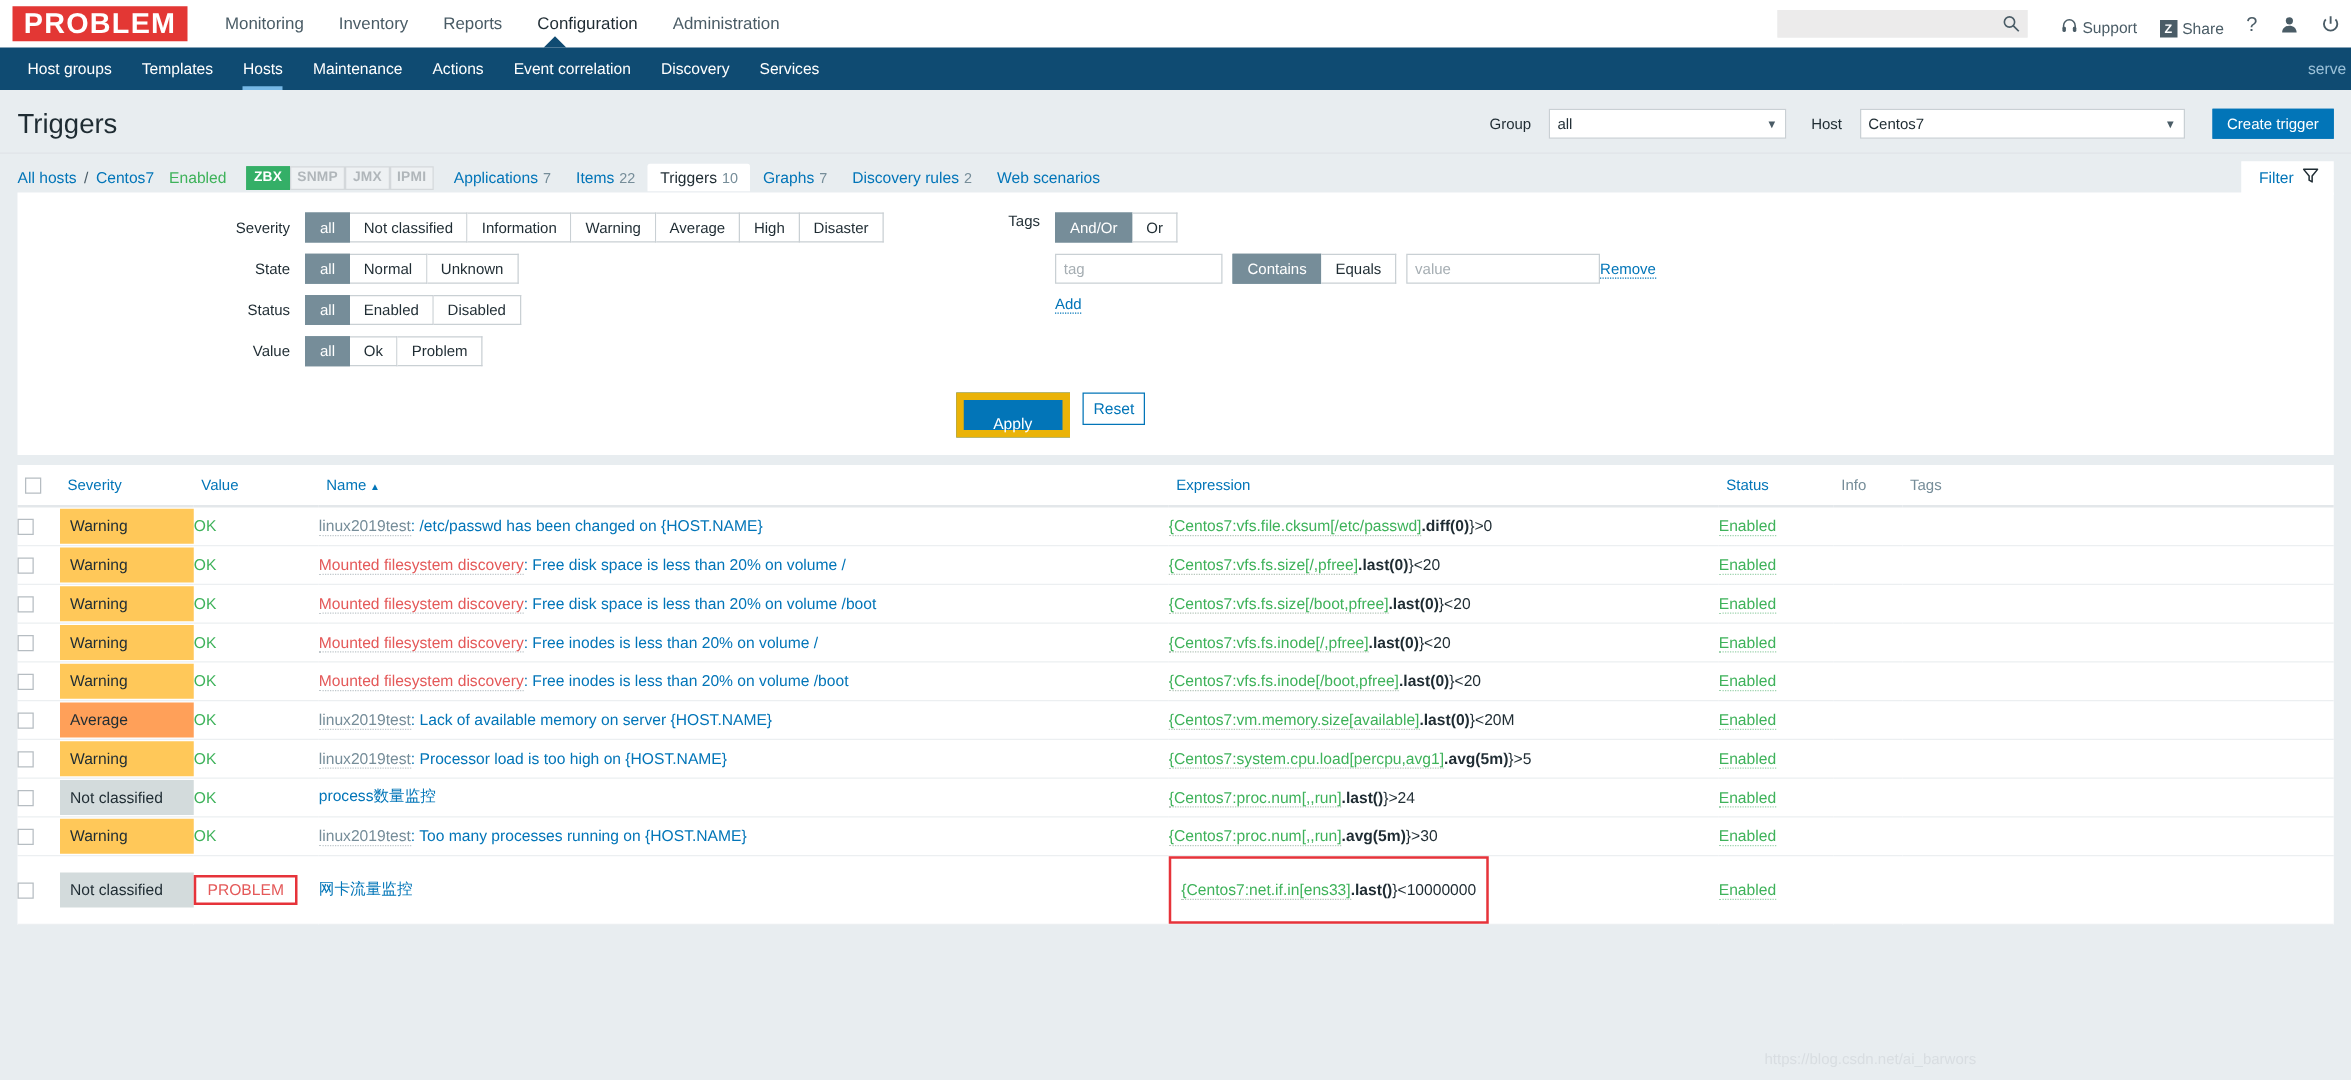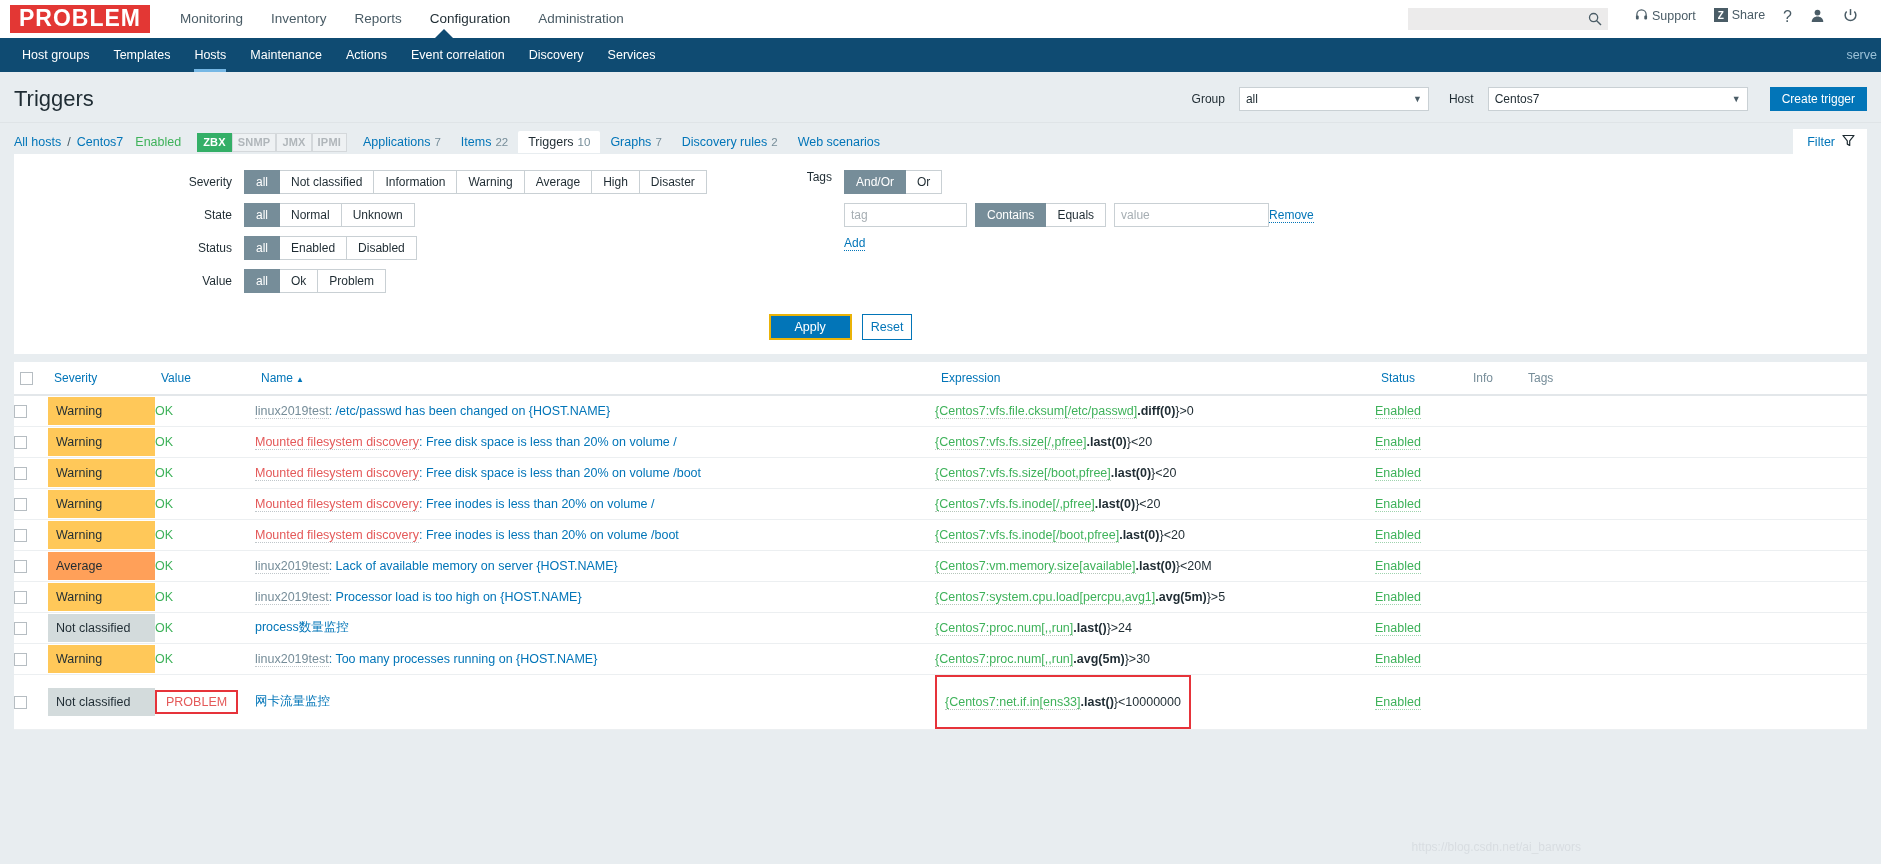--- a/index.html
+++ b/index.html
@@ -42,22 +42,21 @@
     font-size: 13.5px;
     padding: 0 14px;
     line-height: 38px;
     white-space: nowrap;
   }
   .mainnav a.selected { color: #1f2c33; }
 
   .topright {
     margin-left: auto;
     display: flex;
-    align-items: flex-start;
-    padding-right: 14px;
+    align-items: flex-end;
     gap: 0px;
   }
   .searchbox {
     width: 200px; height: 22px;
     background: #ecebeb;
     border: 1px solid #ecebeb;
     display: flex; align-items: center;
     position: relative;
     margin-right: 18px;
   }
@@ -210,22 +209,22 @@
     padding: 0 6px; font-size: 12px; color: #1f2c33; outline: none;
     font-family: "Liberation Sans", sans-serif;
   }
   .input-txt::placeholder { color: #a6aeb3; }
   .link { color: #0275b8; text-decoration: none; border-bottom: 1px dotted #0275b8; }
   .filter-actions {
     display: flex; justify-content: center; gap: 10px;
     padding-top: 12px; margin-right: 200px;
   }
   .btn-apply {
-    background: #0275b8; color: #fff; border: 2px solid #eab308;
-    height: 26px; padding: 0 24px; font-size: 12.5px; cursor: pointer;
+    background: #0275b8; color: #fff; border: 6px solid #eab308;
+    height: 26px; padding: 12px 24px; font-size: 12.5px; cursor: pointer;
     font-family: "Liberation Sans", sans-serif;
   }
   .btn-reset {
     background: #ffffff; color: #0275b8; border: 1px solid #0275b8;
     height: 26px; padding: 0 8px; font-size: 12.5px; cursor: pointer;
     font-family: "Liberation Sans", sans-serif;
   }
 
   
   .tablewrap { background: #ffffff; margin: 8px 14px 0 14px; }
@@ -454,21 +453,21 @@
 
       <div class="fcol-right">
         <div style="display:flex;">
           <div class="flabel-tags" style="width:40px;">Tags</div>
           <div class="tags-body">
             <div class="seg">
               <button class="sbtn active">And/Or</button>
               <button class="sbtn">Or</button>
             </div>
             <div style="display:flex;align-items:center;gap:0;">
-              <input class="input-txt" style="width: 123px;" type="text" placeholder="tag">
+              <input class="input-txt" style="width: 134px;" type="text" placeholder="tag">
               <div class="seg" style="margin-left:8px">
                 <button class="sbtn active">Contains</button>
                 <button class="sbtn">Equals</button>
               </div>
               <input class="input-txt" style="width: 155px; margin-left: 8px;" type="text" placeholder="value">
               <a href="#" class="link" style="">Remove</a>
             </div>
             <div>
               <a href="#" class="link">Add</a>
             </div>

